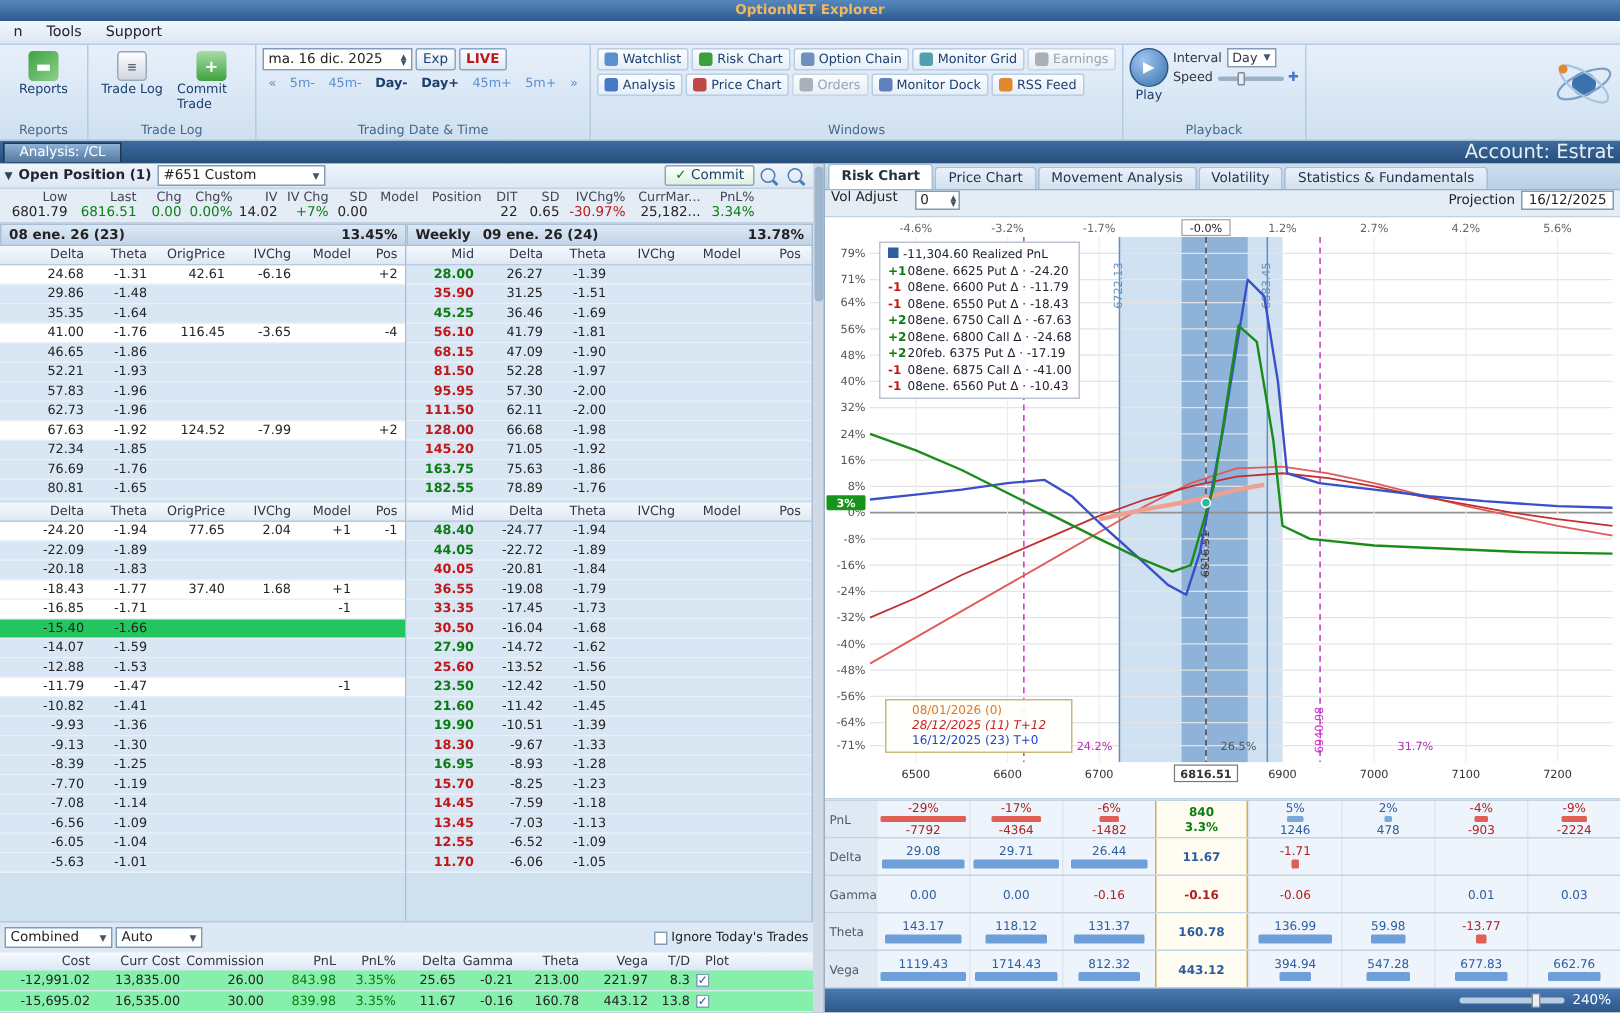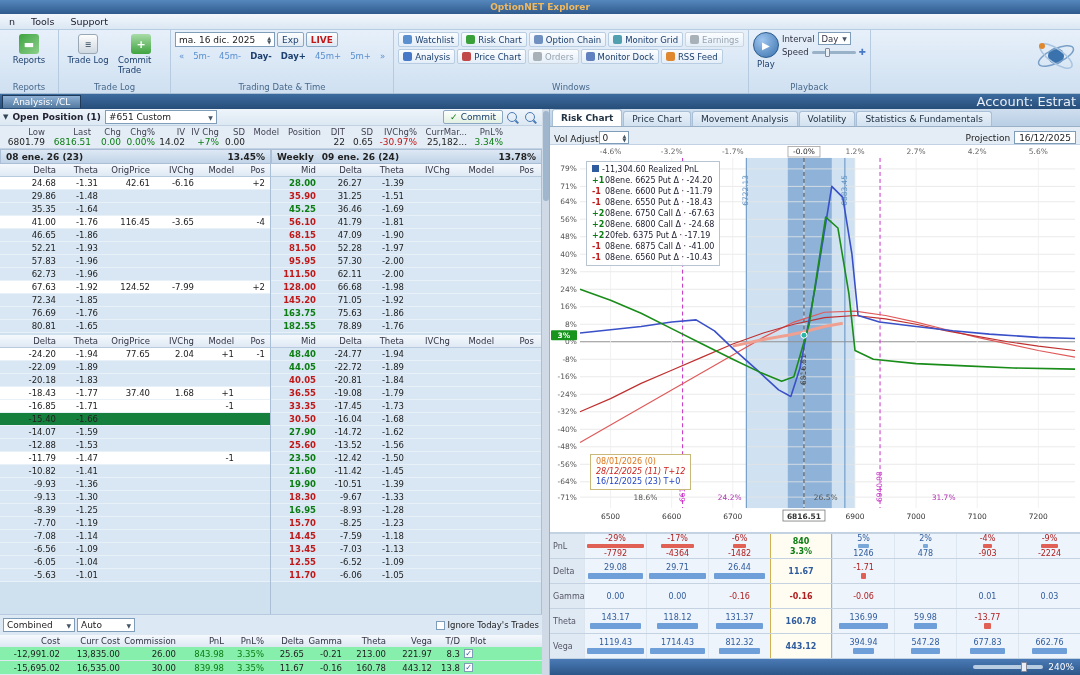--- a/index.html
+++ b/index.html
@@ -61,45 +61,45 @@
 .chain-head{height:15px;display:flex;flex:none}
 .ch-half{flex:1;display:flex;align-items:center;background:linear-gradient(#dde8f4,#c2d4e8);border:1px solid #aabfd6;font-size:9px;font-weight:bold;padding:0 5px;gap:8px}
 .ch-iv{margin-left:auto}
 .chains-row{display:flex;overflow:hidden;flex:none}
 .chains-row.grow2{flex:1}
 .chalf{width:271px;overflow:hidden;border-right:1px solid #aabfd6;background:#cfe0ef}
 .ct-left .crow{display:grid;grid-template-columns:13px 46px 42px 52px 44px 40px 31px}
 .ct-right .crow{display:grid;grid-template-columns:48px 46px 42px 46px 44px 40px}
 .crow{height:13px;align-items:center;background:#d8e7f3;border-bottom:1px solid #e9f1f8}
 .crow.posrow{background:#fff}
-.crow.hlrow{background:#15803d}
+.crow.hlrow{background:#22c55e}
 .crow.chead{background:linear-gradient(#f5f9fd,#dfe9f4);border-bottom:1px solid #b8cbde}
 .ccell{font-size:8.5px;text-align:right;padding-right:3px;overflow:hidden;white-space:nowrap}
 .ccell.h{color:#334}
 .mid-g{color:#0b7d12;font-weight:bold}
 .mid-r{color:#c01818;font-weight:bold}
 .sum-controls{height:16px;display:flex;align-items:center;gap:2px;padding:10px 3px;background:#dce8f3;border-top:1px solid #b8cbde;flex:none;font-size:8.5px}
 .checkbox{width:9px;height:9px;border:1px solid #7f9db9;background:#fff;font-size:8px;line-height:7px;color:#2a5a9a;text-align:center;flex:none}
 .srow{display:grid;grid-template-columns:64px 60px 56px 48px 40px 40px 38px 44px 46px 28px 26px;height:14px;align-items:center;background:#86efac;border-bottom:1px solid #dfe8f1;font-size:8.5px}
 .srow.hdr{background:linear-gradient(#f5f9fd,#dfe9f4);height:12px;color:#334}
 .scell{text-align:right;padding-right:4px;white-space:nowrap;overflow:hidden}
 .rp-tabs{height:18px;display:flex;background:linear-gradient(#cfdeee,#b9cfe5);border-bottom:1px solid #9ab0c6;padding-left:2px;gap:1px;align-items:flex-end;flex:none}
 .rtab{padding:0 8px;font-size:9px;color:#234;background:linear-gradient(#e9f1f9,#d2e1f0);border:1px solid #a8bfd6;border-bottom:none;border-radius:3px 3px 0 0;height:15px;display:flex;align-items:center;white-space:nowrap}
 .rtab.active{background:#fff;font-weight:bold;height:17px}
-.rp-controls{height:18px;display:flex;align-items:flex-end;gap:1px;padding:0 4px;background:#e4edf6;border-bottom:1px solid #c2d2e2;font-size:9px;flex:none}
+.rp-controls{height:18px;display:flex;align-items:flex-start;gap:12px;padding:0 4px;background:#e4edf6;border-bottom:1px solid #c2d2e2;font-size:9px;flex:none}
 .spinbox{width:30px;background:#fff;border:1px solid #7f9db9;height:13px;display:flex;align-items:center;justify-content:space-between;padding:0 2px;font-size:9px}
 .proj{margin-left:auto;display:flex;gap:4px;align-items:center}
 .proj-val{background:#fff;border:1px solid #7f9db9;padding:0 4px;height:13px;display:flex;align-items:center;font-size:9px}
 .chart-wrap{flex:1;position:relative;background:#fff;overflow:hidden;border-bottom:1px solid #c2d2e2;min-height:0}
 .chart-wrap svg{display:block;width:100%;height:100%}
 .legend-box{position:absolute;left:36px;top:16px;background:rgba(255,255,255,.93);border:1px solid #b8c4d2;padding:2px 5px;font-size:8px;line-height:11px;color:#223}
 .lg-qty{display:inline-block;width:13px;font-weight:bold}
 .qg{color:#0b7d12}.qr{color:#c01818}
 .lg-sq{display:inline-block;width:7px;height:7px;background:#2f5c9e;margin-right:3px}
-.date-legend{position:absolute;left:40px;bottom:42px;background:rgba(255,255,252,.95);border:1px solid #c8b87a;padding:2px 5px;font-size:8px;line-height:10px}
+.date-legend{position:absolute;left:40px;bottom:30px;background:rgba(255,255,252,.95);border:1px solid #c8b87a;padding:2px 17px;font-size:8px;line-height:10px}
 .greeks{height:126px;background:#eef4fb;display:flex;flex-direction:column;border-bottom:1px solid #c2d2e2;flex:none}
 .grow{flex:1;display:grid;grid-template-columns:34px repeat(8,1fr);border-top:1px solid #c4d2e2;min-height:0}
 .glabel{font-size:8px;color:#556;display:flex;align-items:center;padding-left:3px;background:#dfe9f3}
 .gcell{display:flex;flex-direction:column;align-items:center;justify-content:center;font-size:8px;border-left:1px solid #dde6ef;overflow:hidden;gap:1px;line-height:9px}
 .gbar{height:6px;border-radius:1px}
 .gcenter{background:#fffdf2;border-left:1px solid #d0b050;border-right:1px solid #d0b050;font-weight:bold}
 .tneg{color:#b02020}.tpos{color:#2f5c9e}.tgrn{color:#0b7d12}
 .rp-status{height:16px;background:linear-gradient(#4a7ab5,#2c5688);display:flex;align-items:center;justify-content:flex-end;gap:5px;padding:0 6px;color:#fff;font-size:9px;flex:none}
 .zslider{width:70px;height:4px;background:#b9cde2;border-radius:2px;position:relative}
 .zthumb{position:absolute;left:68%;top:-3px;width:6px;height:10px;background:#e8eef6;border:1px solid #889;border-radius:1px}

